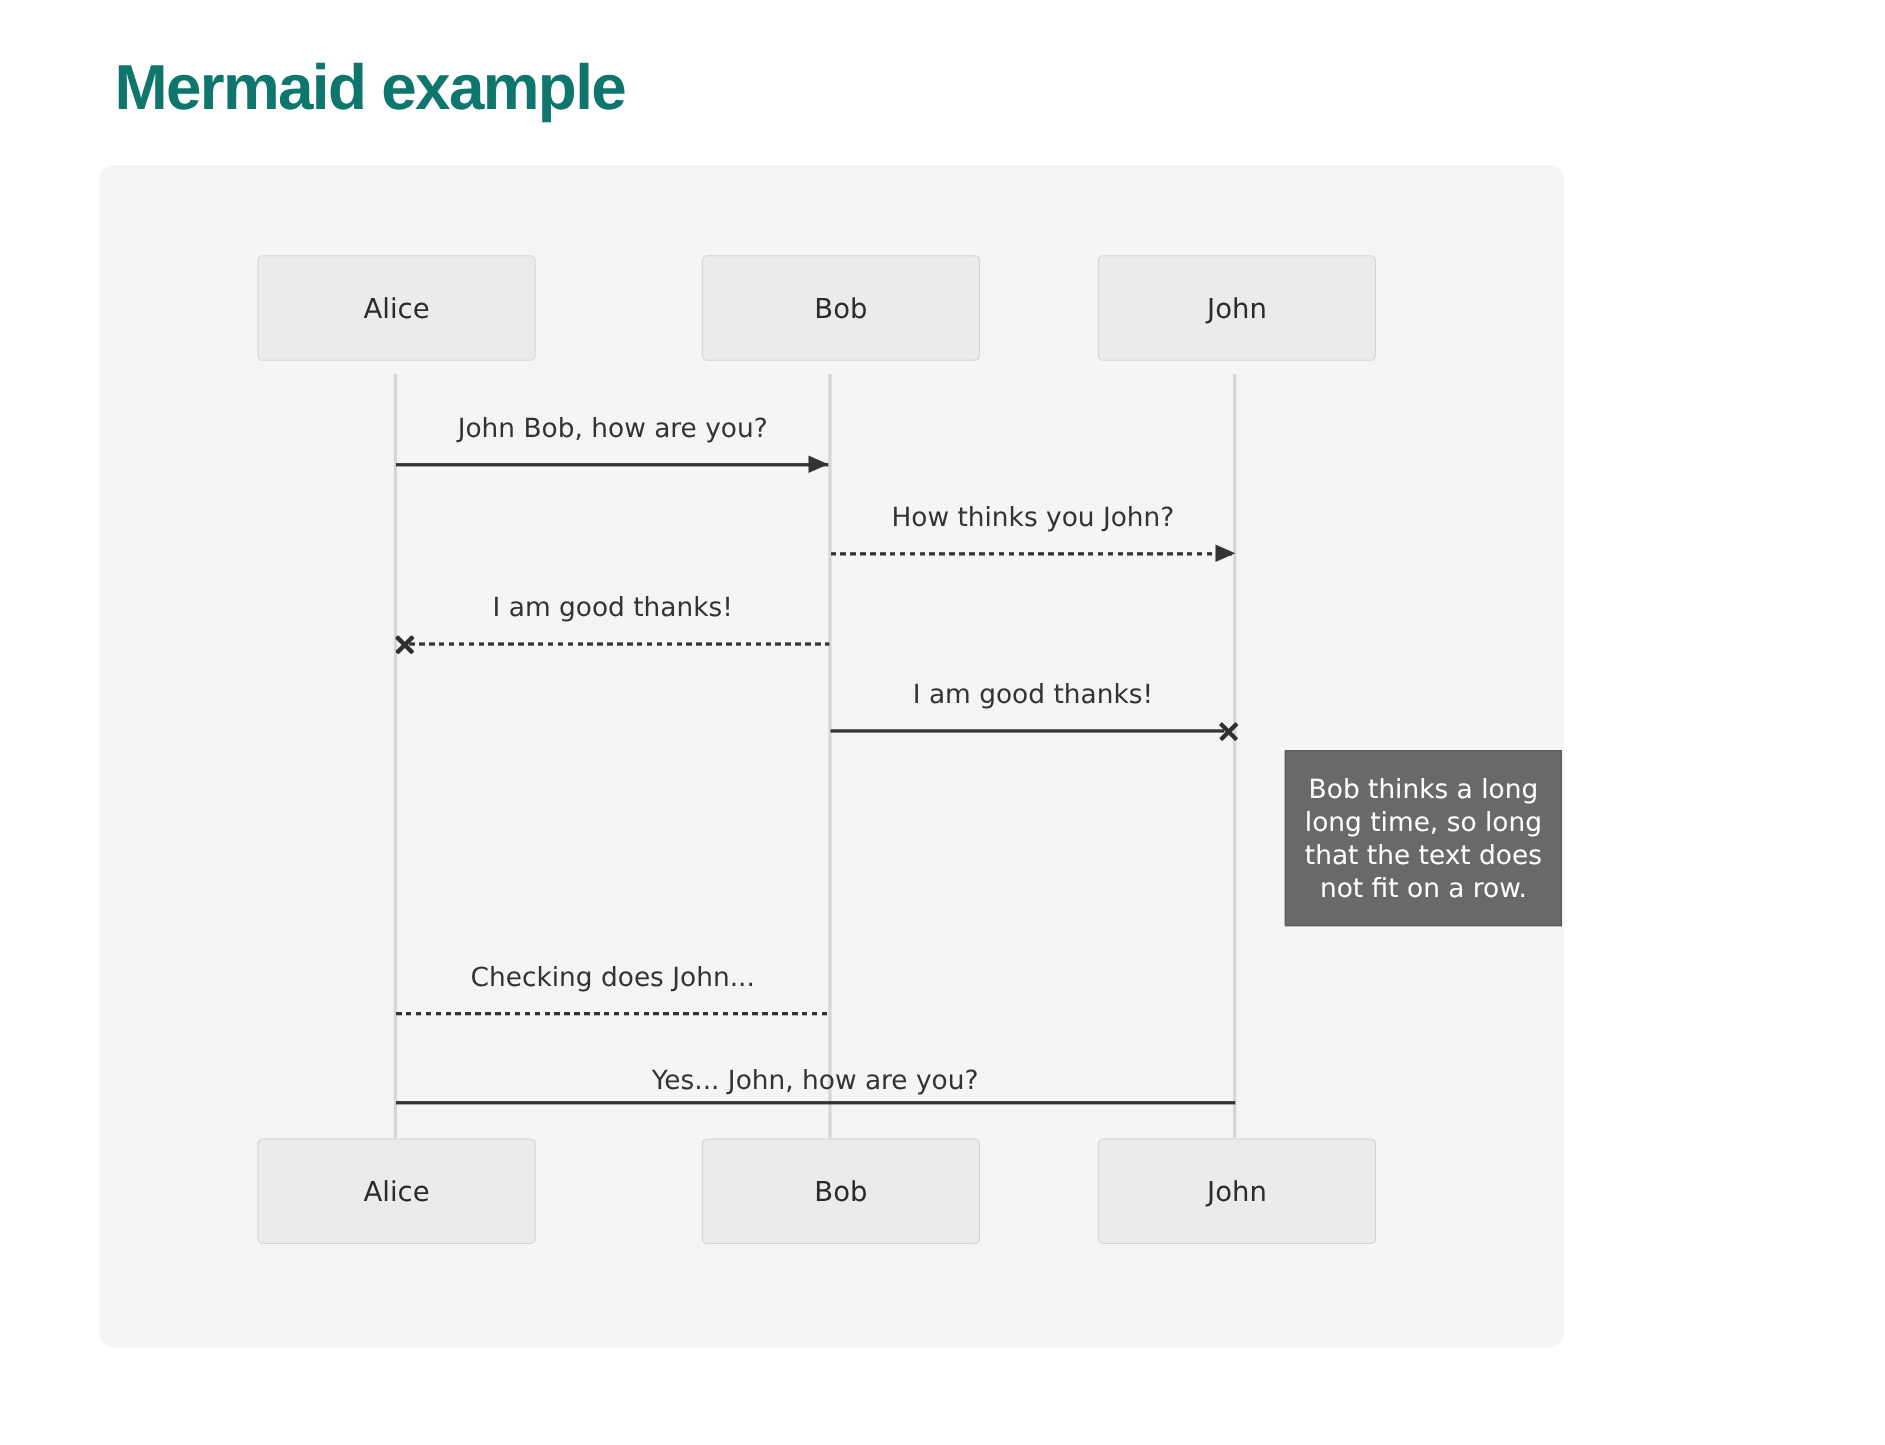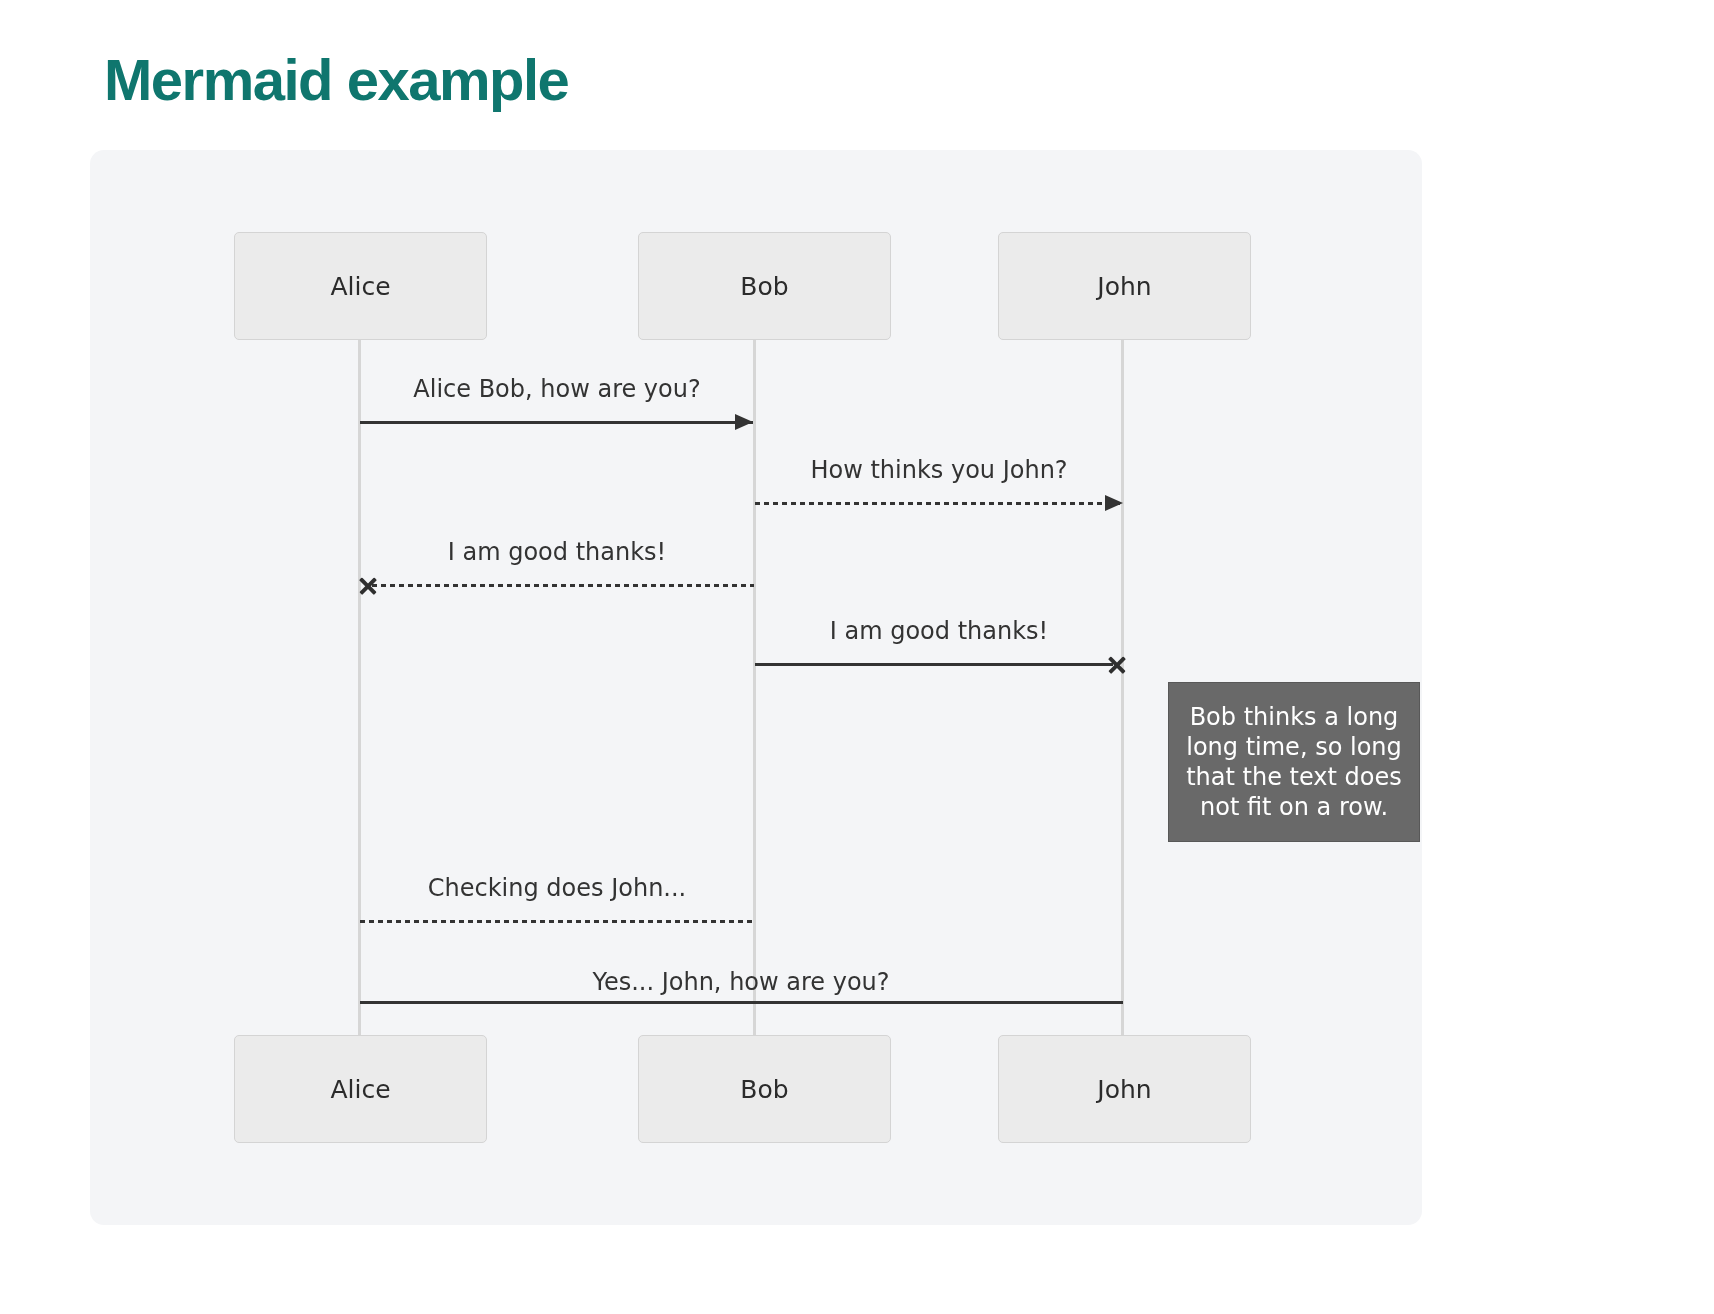--- a/index.html
+++ b/index.html
@@ -20,21 +20,21 @@
   .panel{
     position:absolute;left:90px;top:150px;
     width:1332px;height:1075px;
     background:#f4f5f7;
     border-radius:14px;
   }
   .canvas{position:absolute;inset:0;}
   
   .actor{
     position:absolute;
-    width:253px;height:108px;
+    width:253px;height:96px;
     background:#ebebeb;
     border:1px solid #d4d4d4;
     border-radius:5px;
     box-sizing:border-box;
     display:flex;align-items:center;justify-content:center;
     font-size:25px;color:#2b2b2b;
   }
   .actor.alice{left:144px;}
   .actor.bob{left:548px;}
   .actor.john{left:908px;}
@@ -126,21 +126,21 @@
     <div class="actor top alice">
       <span>Alice</span>
     </div>
     <div class="actor top bob">
       <span>Bob</span>
     </div>
     <div class="actor top john">
       <span>John</span>
     </div>
 
-    <div id="m1-label" class="msg-label">Alice Bob, how are you?</div>
+    <div id="m1-label" class="msg-label">John Bob, how are you?</div>
     <div id="m1-line" class="line"></div>
     <div id="m1-arrow" class="arrowhead"></div>
 
     <div id="m2-label" class="msg-label">How thinks you John?</div>
     <div id="m2-line" class="line dashed"></div>
     <div id="m2-arrow" class="arrowhead"></div>
 
     <div id="m3-label" class="msg-label">I am good thanks!</div>
     <div id="m3-line" class="line dashed"></div>
     <div id="m3-cross" class="cross"></div>

